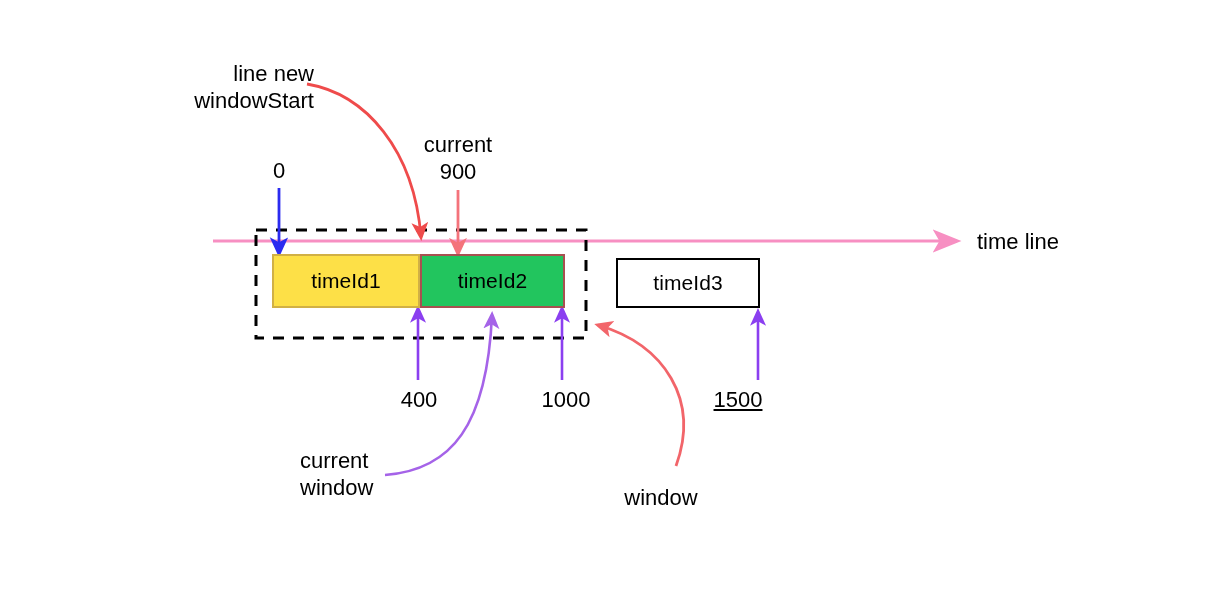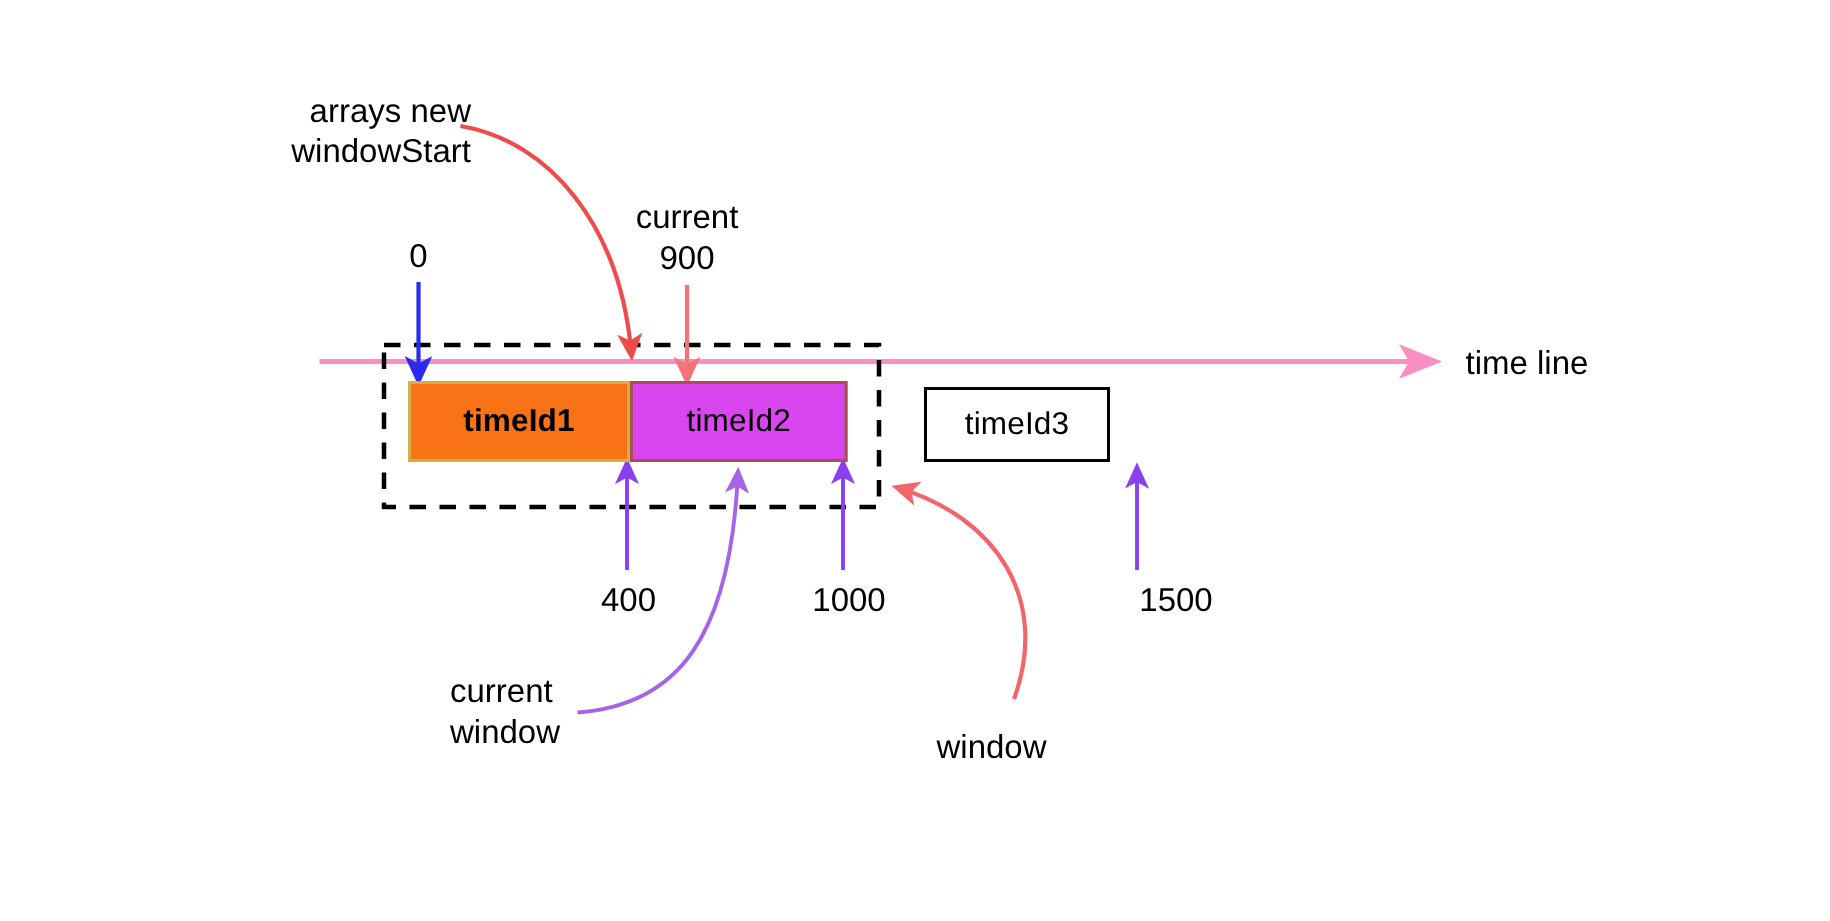--- a/index.html
+++ b/index.html
@@ -92,48 +92,48 @@
     <line x1="562" y1="380" x2="562" y2="309" stroke="#8b3ff0" stroke-width="2.6" marker-end="url(#ah-purple)"></line>
 
     <line x1="758" y1="380" x2="758" y2="312" stroke="#8b3ff0" stroke-width="2.6" marker-end="url(#ah-purple)"></line>
 
     <path d="M385,475 C452,470 487,425 492,315" fill="none" stroke="#a563e8" stroke-width="2.6" marker-end="url(#ah-lilac)"></path>
 
     <path d="M676,466 C700,400 665,345 598,325" fill="none" stroke="#f2656a" stroke-width="2.8" marker-end="url(#ah-coral)"></path>
   </svg>
 
   <div class="node" style="left:272px; top:254px; width:148px; height:54px;
-              background:#f97316; border:2.5px solid #d1b045;font-weight:bold;">
+              background:#fde047; border:2.5px solid #d1b045;">
     <span>timeId1</span>
   </div>
 
   <div class="node" style="left:420px; top:254px; width:145px; height:54px;
-              background:#d946ef; border:2.5px solid #a85050;">
+              background:#22c55e; border:2.5px solid #a85050;">
     <span>timeId2</span>
   </div>
 
-  <div class="node" style="left:616px; top:258px; width:124px; height:50px;
+  <div class="node" style="left:616px; top:258px; width:144px; height:50px;
               background:#ffffff; border:2.5px solid #000000;">
     <span>timeId3</span>
   </div>
 
-  <div class="label right" style="left:314px; top:60px;">arrays new
+  <div class="label right" style="left:314px; top:60px;">line new
 windowStart</div>
 
   <div class="label center" style="left:458px; top:131px;">current</div>
 
   <div class="label center" style="left:458px; top:158px;">900</div>
 
   <div class="label center" style="left:279px; top:157px;">0</div>
 
   <div class="label center" style="left:419px; top:386px;">400</div>
 
   <div class="label center" style="left:566px; top:386px;">1000</div>
 
-  <div class="label center" style="left:784px; top:386px;">1500</div>
+  <div class="label center" style="left:738px; top:386px;text-decoration:underline;">1500</div>
 
   <div class="label left" style="left:300px; top:447px; text-align:left;">current
 window</div>
 
   <div class="label center" style="left:661px; top:484px;">window</div>
 
   <div class="label left" style="left:977px; top:228px;">time line</div>
 
 </div>
 

